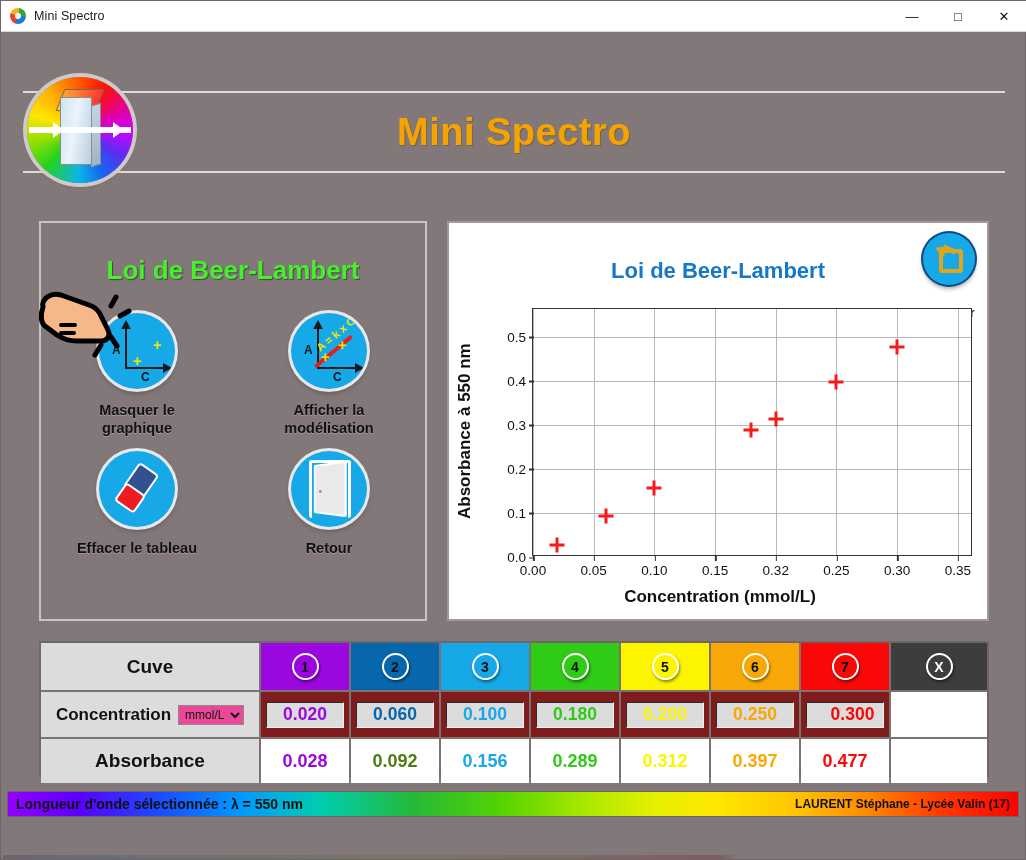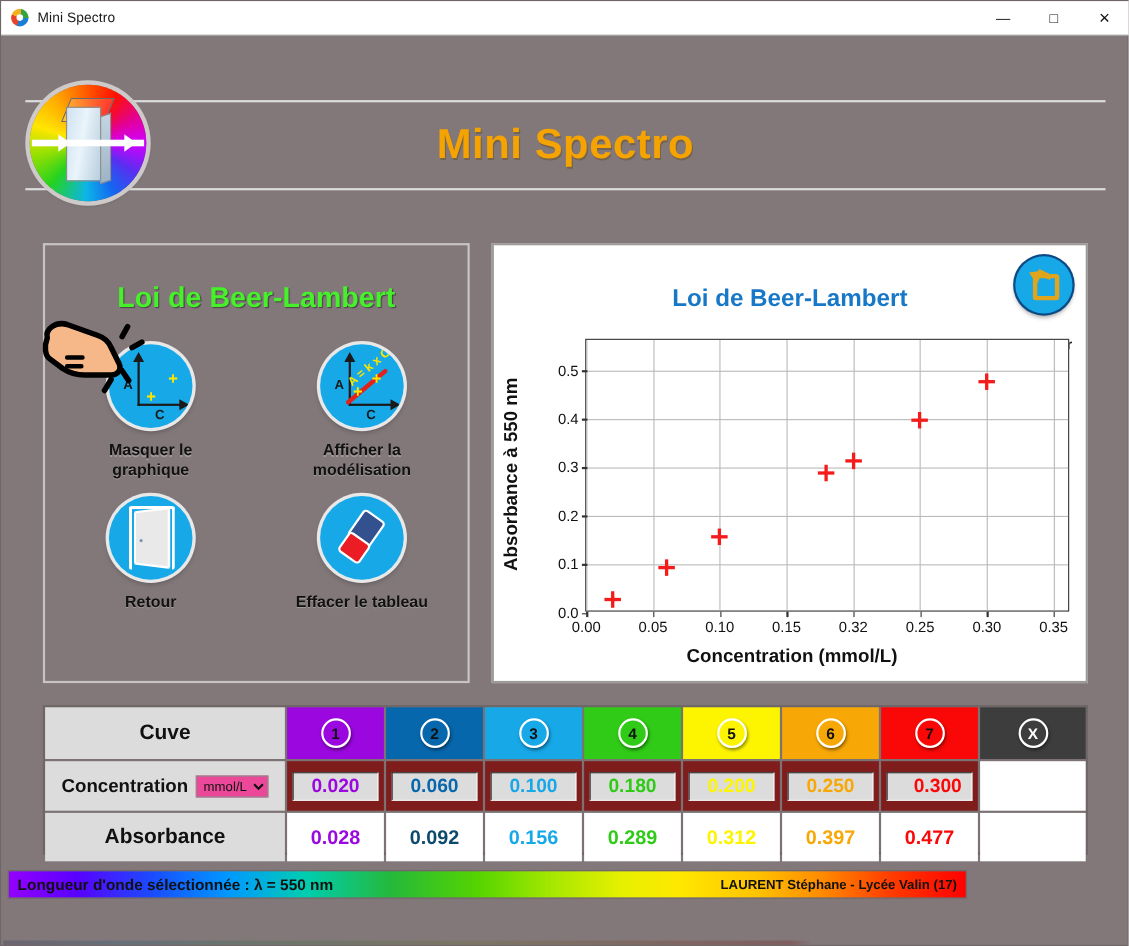--- a/index.html
+++ b/index.html
@@ -319,21 +319,21 @@
     font-size: 17.5px; font-weight: bold;
   }
   .abs-cell {
     background: #ffffff; font-size: 18px; font-weight: bold;
   }
   .blank-cell { background: #ffffff; }
 
   
   .statusbar {
     position: absolute; left: 6px; bottom: 42px;
-    width: 872px; height: 26px;
+    width: 1012px; height: 26px;
     background: linear-gradient(90deg,
       #9400ff 0%, #5a00ff 7%, #1a4cff 15%, #0099ff 23%,
       #00cdb0 31%, #25b93a 40%, #55d400 49%, #a8e800 57%,
       #e6f000 64%, #ffe800 70%, #ffc400 78%, #ff8a00 85%,
       #ff3d00 92%, #ff0000 100%);
     border: 1px solid #6f6668;
     display: flex; align-items: center; justify-content: space-between;
     padding: 0 8px;
   }
   .status-left { font-size: 14px; font-weight: bold; color: #111; }
@@ -405,32 +405,32 @@
           <span class="pl" style="left:47px;top:24px;">+</span>
         </div>
         <div class="tool-label">
           <span>Afficher la</span><br>
           <span>modélisation</span>
         </div>
       </div>
 
       <div class="tool-btn">
         <div class="circle">
+          <span class="eraser-blue"></span>
+          <span class="eraser-red"></span>
+        </div>
+        <div class="tool-label">Effacer le tableau</div>
+      </div>
+
+      <div class="tool-btn">
+        <div class="circle">
           <span class="door-frame"></span>
           <span class="door"></span>
         </div>
         <div class="tool-label">Retour</div>
-      </div>
-
-      <div class="tool-btn">
-        <div class="circle">
-          <span class="eraser-blue"></span>
-          <span class="eraser-red"></span>
-        </div>
-        <div class="tool-label">Effacer le tableau</div>
       </div>
 
     </div>
   </div>
 
   <svg class="hand" viewBox="0 0 96 76">
     <path d="M6 18 C4 10 14 3 24 6 L52 16 C58 18 62 22 64 27
              L71 41 C74 47 70 52 64 52 L40 52
              C32 52 26 50 20 46 L8 37 C4 34 3 26 6 18 Z" fill="#f7b889" stroke="#000" stroke-width="5" stroke-linejoin="round"></path>
     <path d="M24 36 L38 36 M24 44 L37 44" stroke="#000" stroke-width="4" stroke-linecap="round"></path>
@@ -543,21 +543,21 @@
       </div>
       <div class="cell conc-cell">
         <input class="conc-input" value="0.250" style="color: rgb(248, 168, 6);">
       </div>
       <div class="cell conc-cell">
         <input class="conc-input" value="0.300" style="color: rgb(250, 8, 8); padding-left: 15px;">
       </div>
       <div class="cell blank-cell"></div>
       <div class="cell hdr-label">Absorbance</div>
       <div class="cell abs-cell" style="color: rgb(154, 8, 223);">0.028</div>
-      <div class="cell abs-cell" style="color: #0c4a6e; text-align: right;">0.092</div>
+      <div class="cell abs-cell" style="color: #4d7c0f; text-align: right;">0.092</div>
       <div class="cell abs-cell" style="color: rgb(23, 168, 232);">0.156</div>
       <div class="cell abs-cell" style="color: rgb(47, 203, 22);">0.289</div>
       <div class="cell abs-cell" style="color: rgb(253, 245, 0);">0.312</div>
       <div class="cell abs-cell" style="color: rgb(248, 168, 6);">0.397</div>
       <div class="cell abs-cell" style="color: rgb(250, 8, 8);">0.477</div>
       <div class="cell blank-cell"></div>
     </div>
 
   <div class="statusbar">
     <div class="status-left">Longueur d'onde sélectionnée : λ = 550 nm</div>

